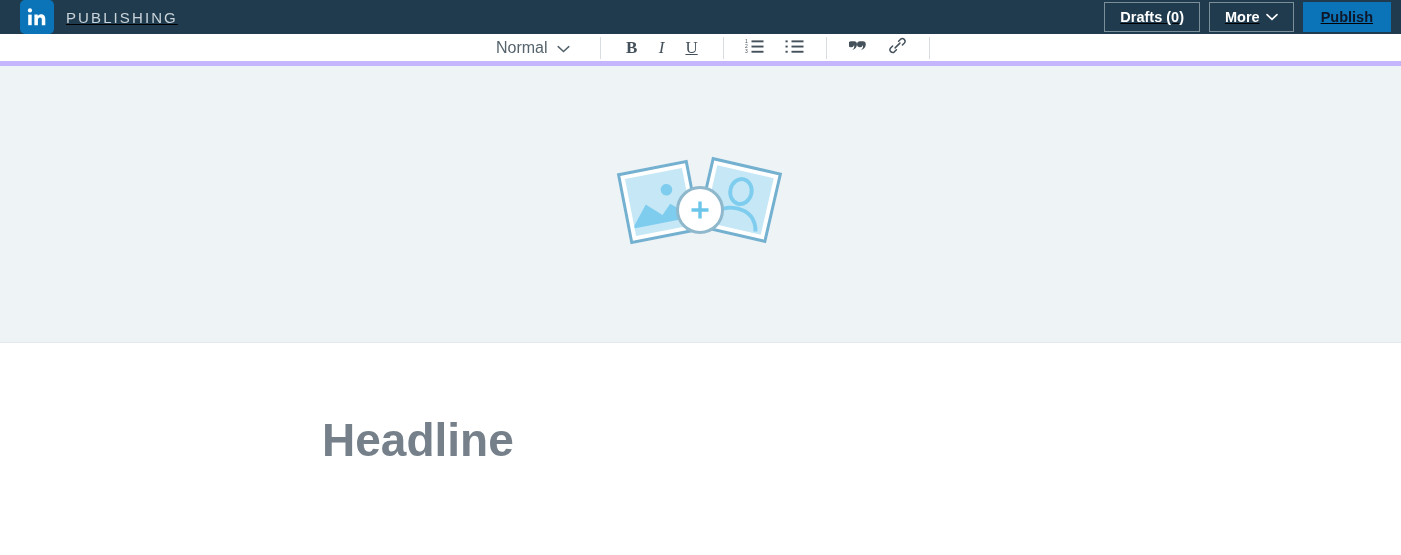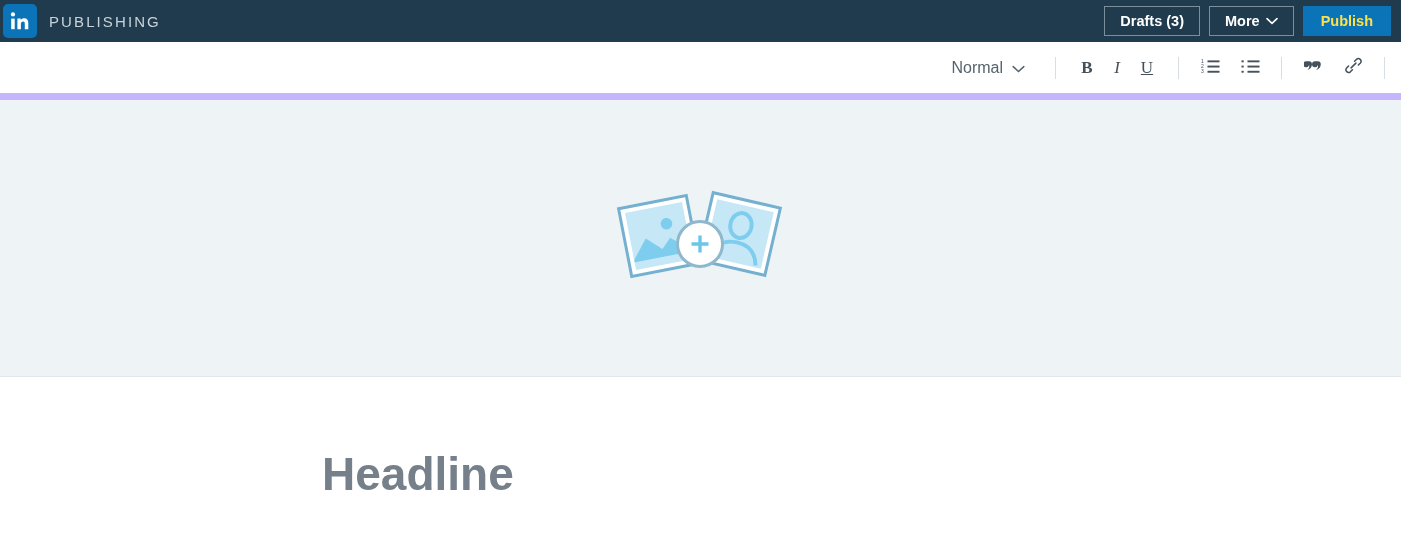--- a/index.html
+++ b/index.html
@@ -9,26 +9,27 @@
   body {
     width: 1401px;
     height: 555px;
     background: #ffffff;
     font-family: "Liberation Sans", sans-serif;
     overflow: hidden;
   }
 
   
   .header {
-    height: 42px;
+    height: 34px;
     background: #1f3b4d;
     display: flex;
     align-items: center;
-    padding: 0 10px 0 3px;
-    box-sizing: border-box;
+    padding: 0 10px 0 20px;
+    box-sizing: border-box;
+    text-decoration: underline;
   }
   .brand {
     display: flex;
     align-items: center;
     gap: 12px;
   }
   .li-logo {
     width: 34px;
     height: 34px;
     background: #0b74b8;
@@ -63,41 +64,40 @@
     align-items: center;
     gap: 6px;
     cursor: pointer;
     line-height: 1;
   }
   .btn-primary {
     height: 30px;
     padding: 0 17px;
     background: #0b74b8;
     border: 1px solid #0b74b8;
-    color: #fde047;
+    color: #0f172a;
     font-size: 14.5px;
     font-weight: 700;
     font-family: "Liberation Sans", sans-serif;
     display: flex;
     align-items: center;
     cursor: pointer;
     line-height: 1;
     text-align: right;
   }
   .caret-wh { display: block; }
 
   
   .toolbar {
-    height: 58px;
-    background: #ffffff;
-    border-bottom: 7px solid #c4b5fd;
-    display: flex;
-    align-items: center;
-    box-sizing: border-box;
-    justify-content: flex-end;
+    height: 32px;
+    background: #ffffff;
+    border-bottom: 5px solid #c4b5fd;
+    display: flex;
+    align-items: center;
+    box-sizing: border-box;
   }
   .toolbar-inner {
     display: flex;
     align-items: center;
     margin-left: 496px;
     gap: 0;
   }
   .tb-style {
     display: flex;
     align-items: center;
@@ -243,21 +243,21 @@
         <path d="M8.4 8.6h3.35v1.5c0.75-1.2 2.1-1.8 3.5-1.8 2.6 0 4.05 1.6 4.05 4.75v6.15h-3.5v-5.5c0-1.45-0.55-2.3-1.8-2.3-1.3 0-2.1 0.9-2.1 2.4v5.4H8.4z" fill="#ffffff"></path>
       </svg>
     </span>
     <span class="brand-name">PUBLISHING</span>
   </div>
 
   <div class="header-spacer"></div>
 
   <div class="header-actions">
     <button class="btn-outline">
-      <span>Drafts (3)</span>
+      <span>Drafts (0)</span>
     </button>
     <button class="btn-outline">
       <span>More</span>
       <span>
         <svg class="caret-wh" width="12" height="8" viewBox="0 0 12 8" aria-hidden="true">
           <path d="M1 1.6 L6 6.4 L11 1.6" fill="none" stroke="#ffffff" stroke-width="1.6" stroke-linecap="round"></path>
         </svg>
       </span>
     </button>
     <button class="btn-primary">

